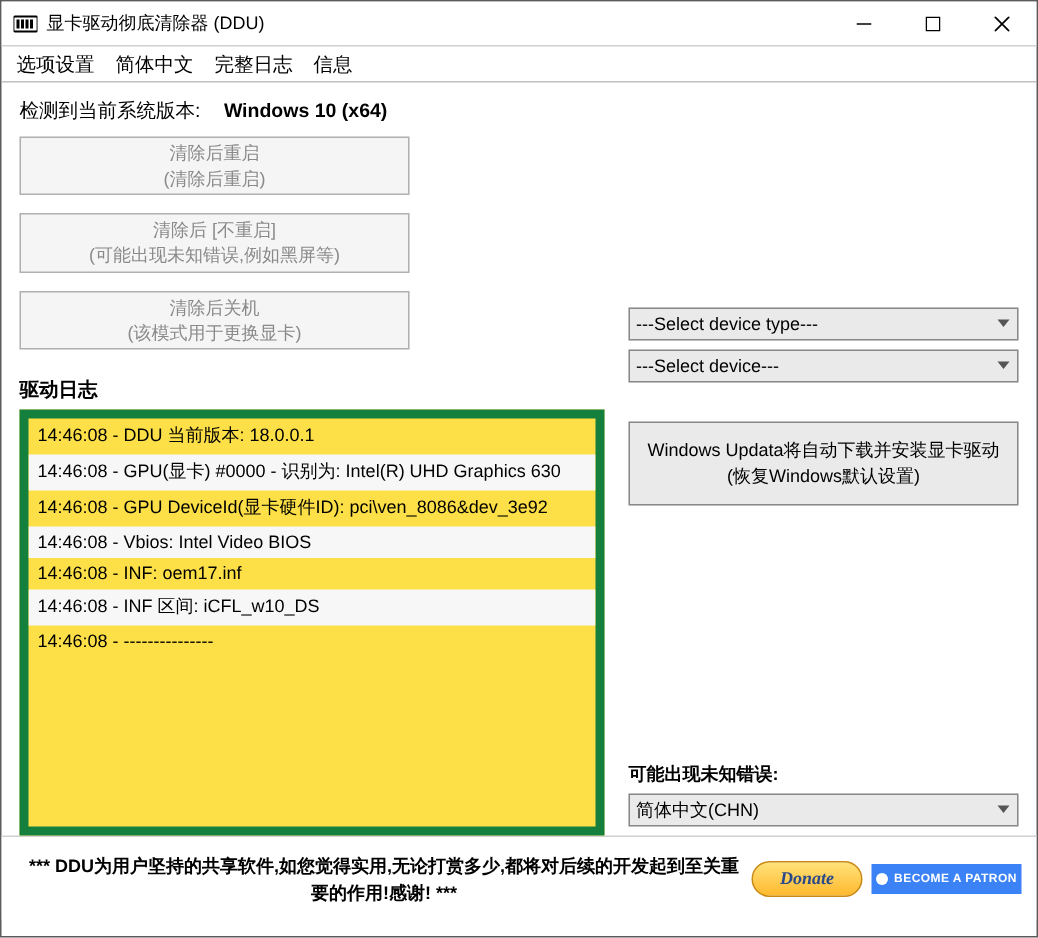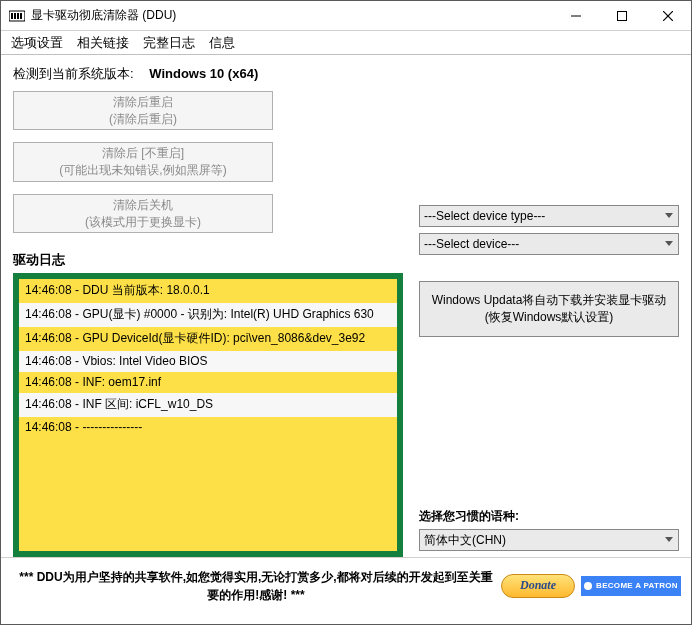--- a/index.html
+++ b/index.html
@@ -63,21 +63,21 @@
       <svg width="10" height="10">
           <line x1="0" y1="0" x2="10" y2="10" stroke="#000" stroke-width="1.2"></line>
           <line x1="10" y1="0" x2="0" y2="10" stroke="#000" stroke-width="1.2"></line>
         </svg>
     </div>
   </div>
 </div>
 
 <div class="menubar">
   <span class="menu-item">选项设置</span>
-  <span class="menu-item">相关链接</span>
+  <span class="menu-item">简体中文</span>
   <span class="menu-item">完整日志</span>
   <span class="menu-item">信息</span>
 </div>
 
 <div class="content">
   <div class="leftcol">
     <div class="sysline">
       <span>检测到当前系统版本:</span>
       <b>Windows 10 (x64)</b>
     </div>
@@ -114,21 +114,21 @@
     <div class="selwrap">
       <select class="select">
         <option>---Select device---</option>
       </select>
     </div>
     <div class="restorebtn">
       <span>Windows Updata将自动下载并安装显卡驱动</span>
       <span>(恢复Windows默认设置)</span>
     </div>
     <div class="spacer"></div>
-    <div class="langlbl">选择您习惯的语种:</div>
+    <div class="langlbl">可能出现未知错误:</div>
     <div class="selwrap">
       <select class="select">
         <option>简体中文(CHN)</option>
       </select>
     </div>
   </div>
 </div>
 
 <div class="footer">
   <div class="msg">*** DDU为用户坚持的共享软件,如您觉得实用,无论打赏多少,都将对后续的开发起到至关重要的作用!感谢! ***</div>

